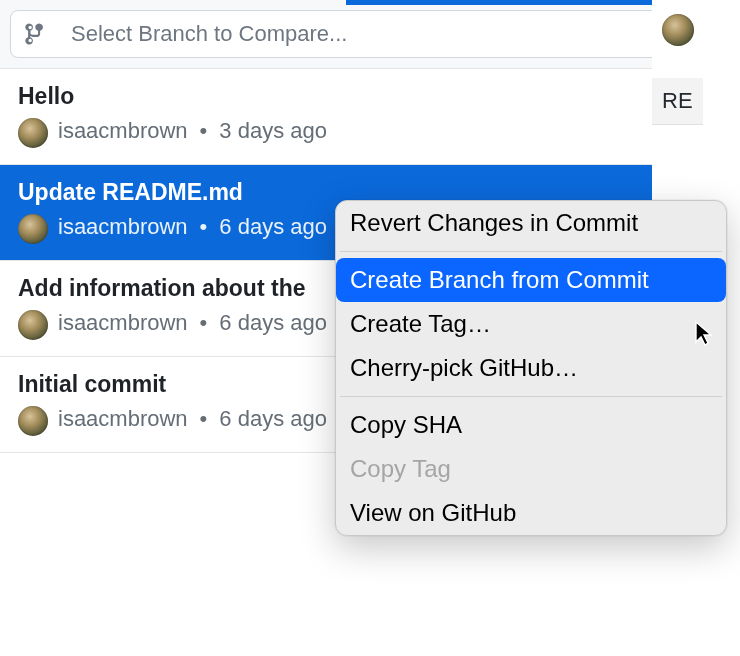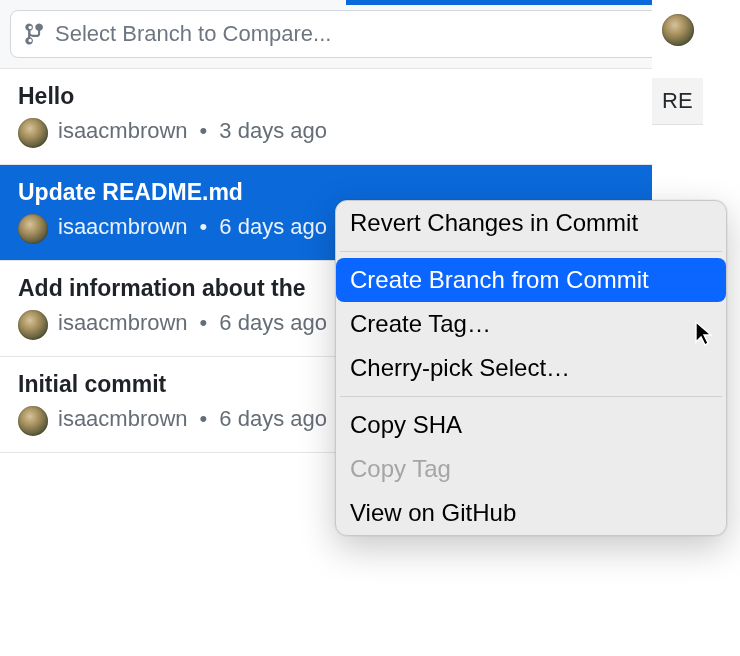--- a/index.html
+++ b/index.html
@@ -18,21 +18,21 @@
       position: relative;
     }
     .branch-selector {
       padding: 10px;
       border-bottom: 1px solid #e5e5e5;
       background: #f6f8fa;
     }
     .branch-input {
       display: flex;
       align-items: center;
-      gap: 8px;
+      gap: 24px;
       background: #fff;
       border: 1px solid #d0d7de;
       border-radius: 8px;
       padding: 10px 14px;
       font-size: 22px;
       color: #6e7781;
       cursor: pointer;
     }
     .branch-icon svg { display: block; }
     .commit-list { }
@@ -208,21 +208,21 @@
     <div class="right-avatar"></div>
   </div>
   <div class="right-label-row">RE</div>
 </div>
 
 <div class="context-menu">
   <div class="menu-item">Revert Changes in Commit</div>
   <div class="menu-separator"></div>
   <div class="menu-item highlighted">Create Branch from Commit</div>
   <div class="menu-item">Create Tag…</div>
-  <div class="menu-item">Cherry-pick Select…</div>
+  <div class="menu-item">Cherry-pick GitHub…</div>
   <div class="menu-separator"></div>
   <div class="menu-item">Copy SHA</div>
   <div class="menu-item disabled">Copy Tag</div>
   <div class="menu-item">View on GitHub</div>
 </div>
 
 <div class="cursor">
   <svg width="20" height="26" viewBox="0 0 20 26">
     <path d="M2 2 L2 22 L7 17 L11 25 L14 23 L10 15 L17 15 Z" fill="#000" stroke="#fff" stroke-width="1.4"></path>
   </svg>

